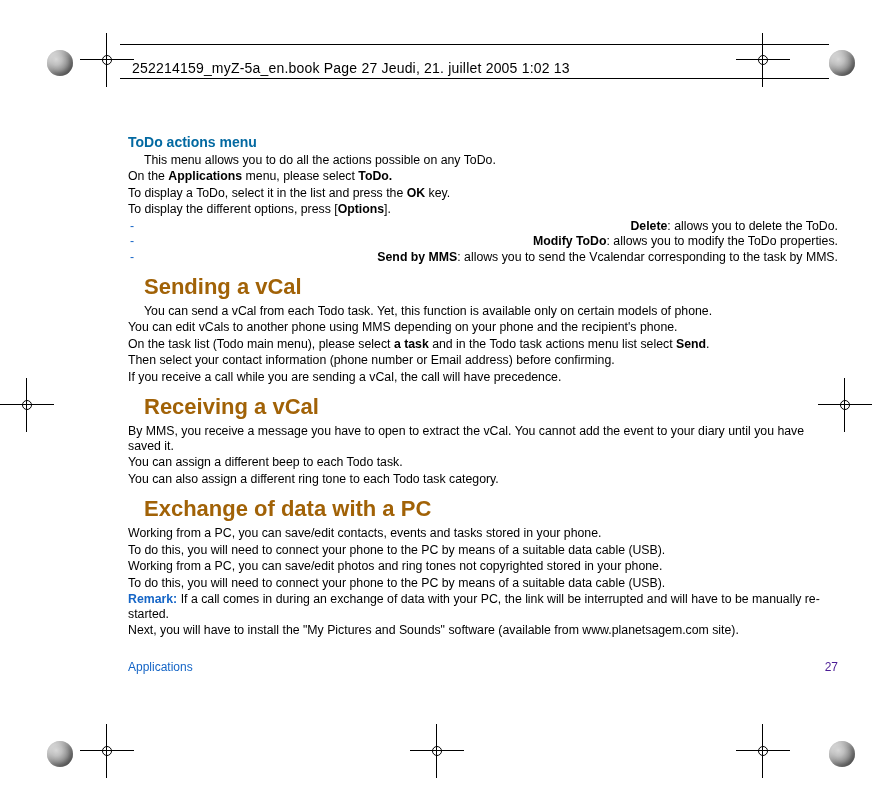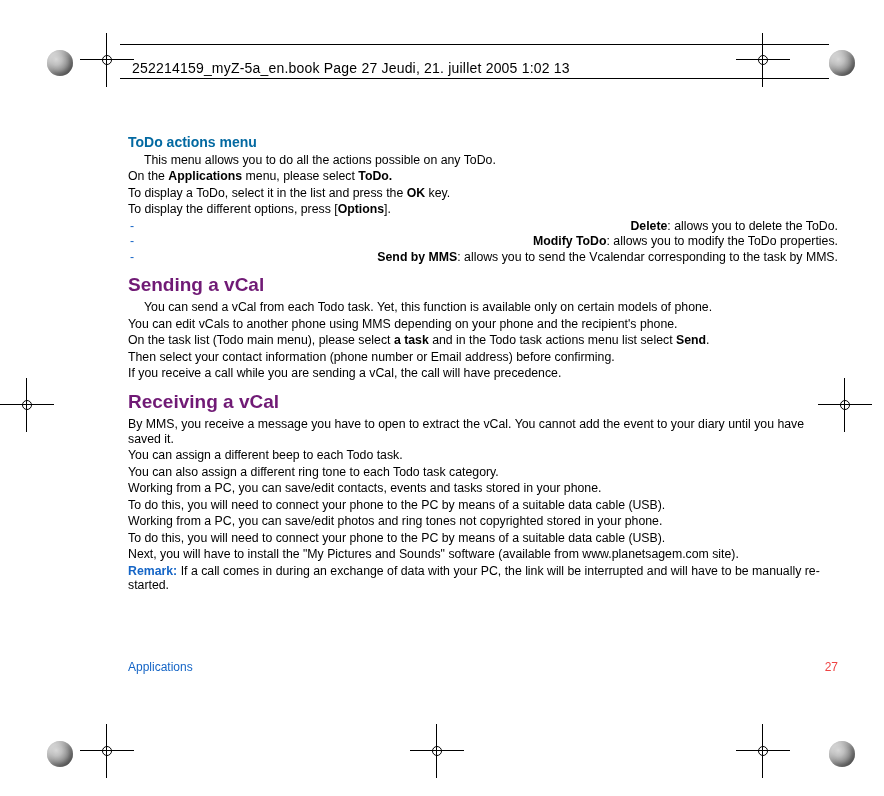--- a/index.html
+++ b/index.html
@@ -67,24 +67,24 @@
     font-size: 12.3px;
     line-height: 1.18;
   }
   .h3 {
     color: #0369a1;
     font-weight: bold;
     font-size: 14px;
     margin: 4px 0 2px 0;
   }
   .h2 {
-    color: #701a75;
+    color: #a16207;
     font-weight: bold;
-    font-size: 19px;
-    margin: 10px 0 4px 0;
+    font-size: 22px;
+    margin: 10px 0 4px 16px;
   }
   .intro {
     margin: 2px 16px;
   }
   .p { margin: 2px 0 2px 0; }
   .li-row {
     display: flex;
     margin: 1px 0;
   }
   .dash {
@@ -96,21 +96,21 @@
   .li-text { flex: 1; text-align: right; }
   .remark { color: #1565c6; font-weight: bold; }
   .footer {
     position: absolute;
     left: 128px;
     width: 710px;
     top: 660px;
     font-size: 12px;
   }
   .footer .sec { color: #1565c6; }
-  .footer .pg { position: absolute; right: 0; color: #ef4444; }
+  .footer .pg { position: absolute; right: 0; color: #4c1d95; }
   b { font-weight: bold; }
 </style>
 </head>
 <body>
 
 <div class="reg-mark" style="left:40px; top:43px;">
     <div class="reg-circle"></div>
   </div>
 <div class="reg-mark" style="right:22px; top:43px;">
     <div class="reg-circle"></div>
@@ -183,27 +183,28 @@
     <span>On the task list (Todo main menu), please select </span><b>a task</b><span> and in the Todo task actions menu list select </span><b>Send</b><span>.</span>
   </div>
   <div class="p">Then select your contact information (phone number or Email address) before confirming.</div>
   <div class="p">If you receive a call while you are sending a vCal, the call will have precedence.</div>
 
   <div class="h2">Receiving a vCal</div>
   <div class="p">By MMS, you receive a message you have to open to extract the vCal. You cannot add the event to your diary until you have saved it.</div>
   <div class="p">You can assign a different beep to each Todo task.</div>
   <div class="p">You can also assign a different ring tone to each Todo task category.</div>
 
+  <div class="h2">Exchange of data with a PC</div>
   <div class="p">Working from a PC, you can save/edit contacts, events and tasks stored in your phone.</div>
   <div class="p">To do this, you will need to connect your phone to the PC by means of a suitable data cable (USB).</div>
   <div class="p">Working from a PC, you can save/edit photos and ring tones not copyrighted stored in your phone.</div>
   <div class="p">To do this, you will need to connect your phone to the PC by means of a suitable data cable (USB).</div>
+  <div class="p">
+    <span class="remark">Remark:</span><span> If a call comes in during an exchange of data with your PC, the link will be interrupted and will have to be manually re-started.</span>
+  </div>
   <div class="p">Next, you will have to install the "My Pictures and Sounds" software (available from www.planetsagem.com site).</div>
-  <div class="p">
-    <span class="remark">Remark:</span><span> If a call comes in during an exchange of data with your PC, the link will be interrupted and will have to be manually re-started.</span>
-  </div>
 
 </div>
 
 <div class="footer">
   <span class="sec">Applications</span>
   <span class="pg">27</span>
 </div>
 
 </body></html>

